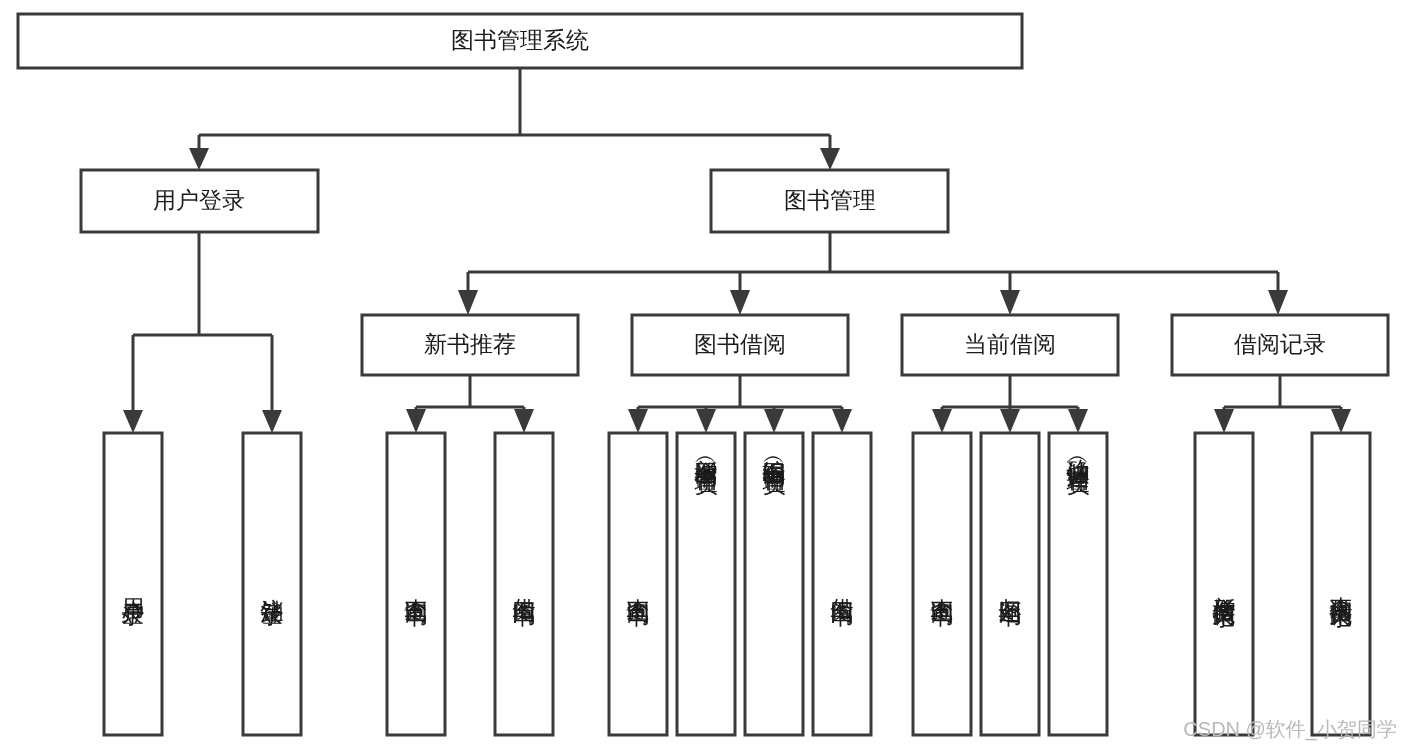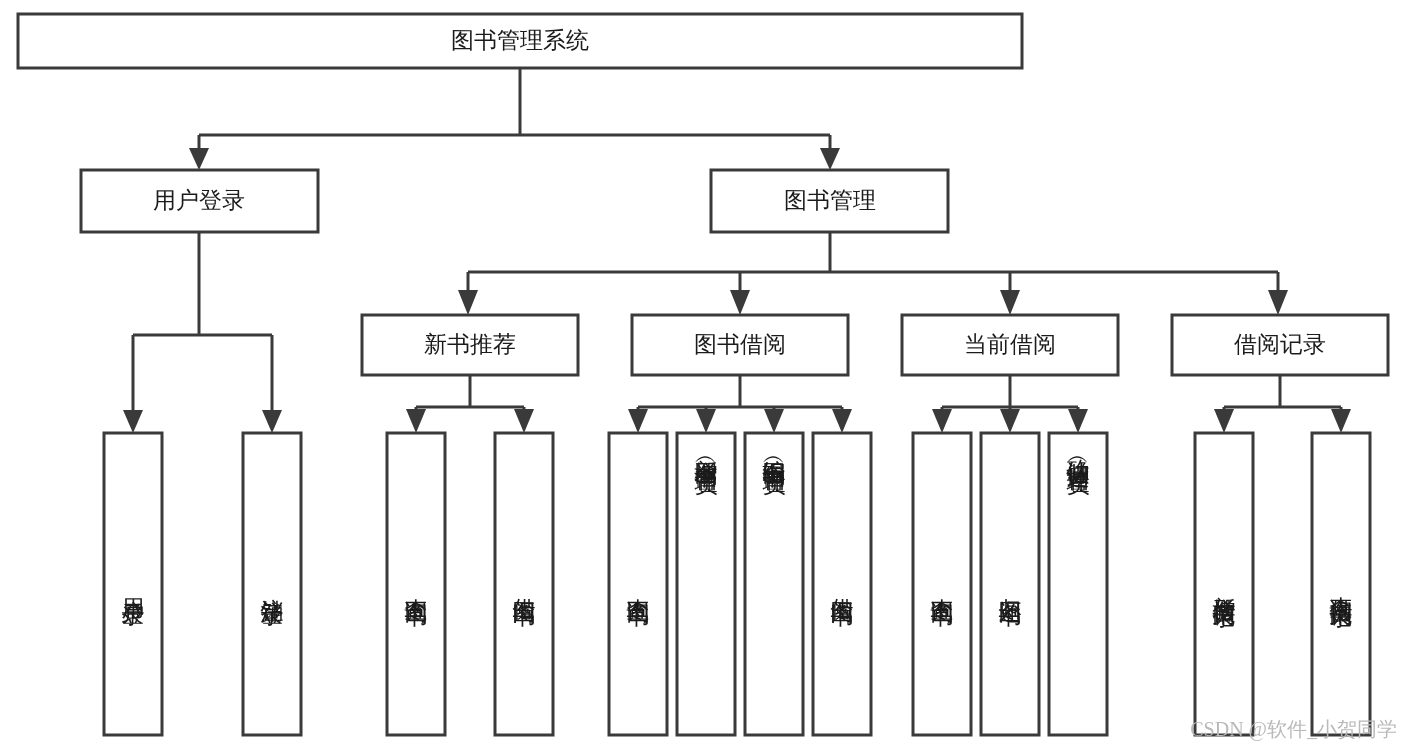--- a/index.html
+++ b/index.html
@@ -60,21 +60,21 @@
     font-size: 23px;
     color: #1b1b1b;
     letter-spacing: 2px;
     line-height: 1;
     white-space: nowrap;
   }
   .watermark {
     position: absolute;
     right: 8px;
     bottom: 4px;
-    font-family: Liberation Serif, serif;
+    font-family: Liberation Sans, sans-serif;
     font-size: 20px;
     color: #b9b9b9;
     white-space: nowrap;
     pointer-events: none;
   }
 </style>
 </head>
 <body>
 
 <div id="diagram-root">

